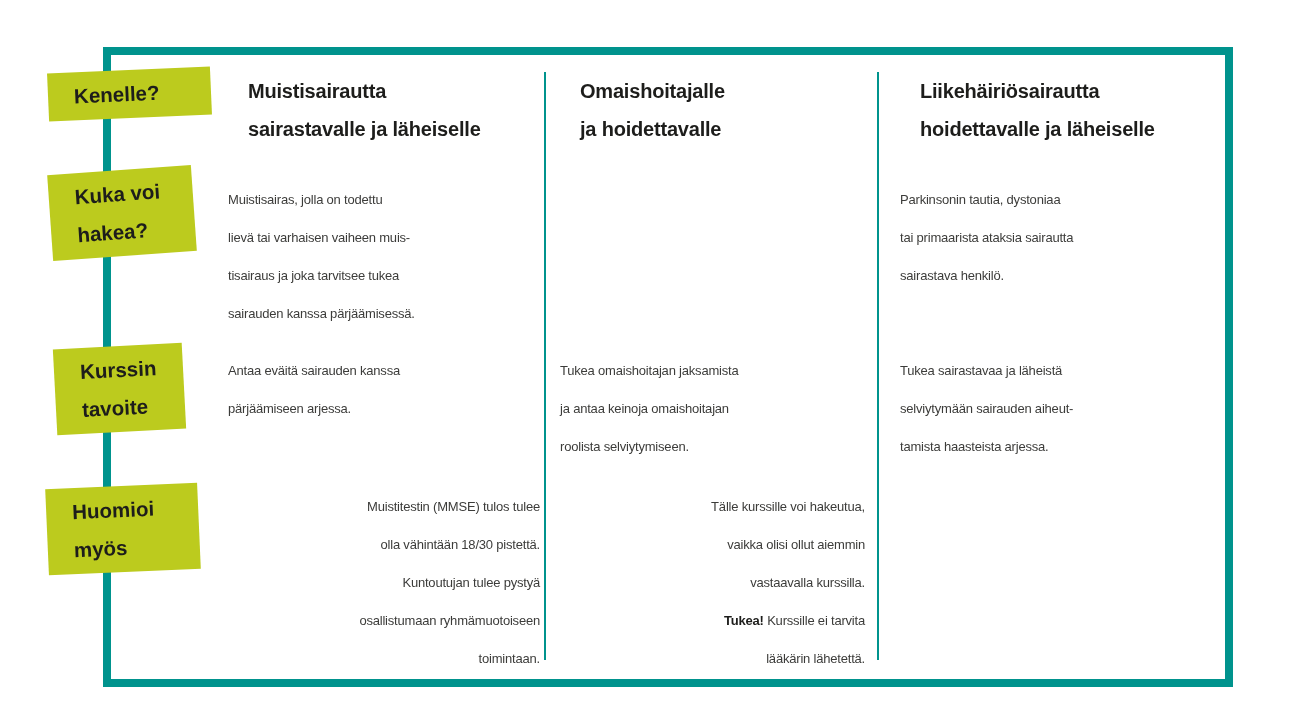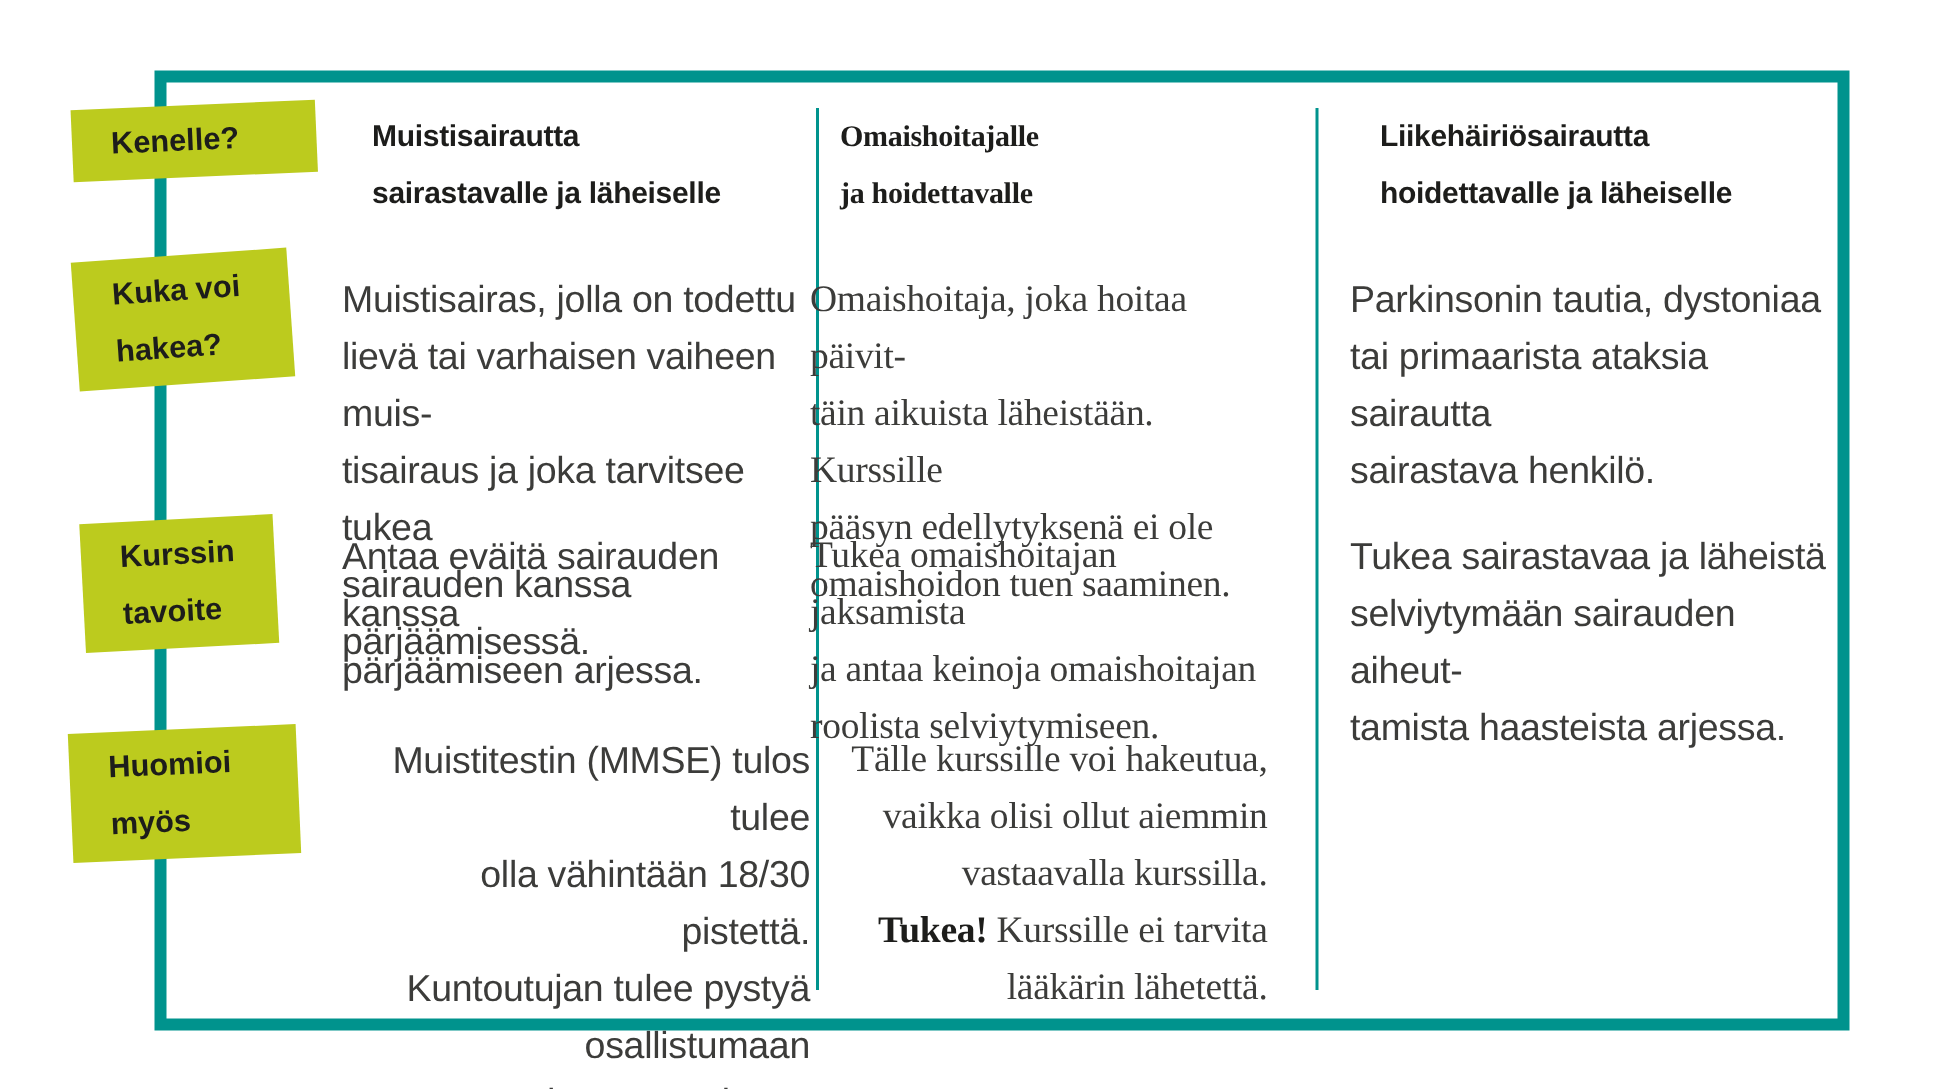--- a/index.html
+++ b/index.html
@@ -43,35 +43,35 @@
     padding:5px 10px 5px 26px;
     white-space:pre-line;
     z-index:3;
   }
   .rl1{left:48px;top:70px;width:163px;transform:rotate(-2.5deg);}
   .rl2{left:50px;top:170px;width:144px;transform:rotate(-4deg);}
   .rl3{left:55px;top:346px;width:129px;transform:rotate(-3deg);}
   .rl4{left:47px;top:486px;width:152px;transform:rotate(-2.5deg);}
   .cell{
     position:absolute;
-    font-size:25px;
+    font-size:13px;
     line-height:38px;
     letter-spacing:-0.2px;
     color:var(--body-text);
     white-space:pre-line;
     z-index:2;
   }
   .cell.header{
     font-weight:bold;
     font-size:20px;
     color:var(--heading-text);
   }
   .cell strong{color:var(--heading-text);}
   .c1{left:228px;width:312px;}
-  .c2{left:540px;width:305px;font-family:Liberation Serif, serif;}
+  .c2{left:560px;width:305px;}
   .c3{left:900px;width:322px;}
   .r-header{top:72px;margin-left:20px;}
   .r-who{top:181px;}
   .r-goal{top:352px;}
   .r-note{top:488px;text-align:right;}
 </style>
 </head>
 <body>
 
 <div class="canvas">
@@ -92,24 +92,20 @@
 sairastavalle ja läheiselle</div>
   <div class="cell header c2 r-header">Omaishoitajalle
 ja hoidettavalle</div>
   <div class="cell header c3 r-header">Liikehäiriösairautta
 hoidettavalle ja läheiselle</div>
 
   <div class="cell c1 r-who">Muistisairas, jolla on todettu
 lievä tai varhaisen vaiheen muis-
 tisairaus ja joka tarvitsee tukea
 sairauden kanssa pärjäämisessä.</div>
-  <div class="cell c2 r-who">Omaishoitaja, joka hoitaa päivit-
-täin aikuista läheistään. Kurssille
-pääsyn edellytyksenä ei ole
-omaishoidon tuen saaminen.</div>
   <div class="cell c3 r-who">Parkinsonin tautia, dystoniaa
 tai primaarista ataksia sairautta
 sairastava henkilö.</div>
 
   <div class="cell c1 r-goal">Antaa eväitä sairauden kanssa
 pärjäämiseen arjessa.</div>
   <div class="cell c3 r-goal">Tukea sairastavaa ja läheistä
 selviytymään sairauden aiheut-
 tamista haasteista arjessa.</div>
   <div class="cell c2 r-goal">Tukea omaishoitajan jaksamista

